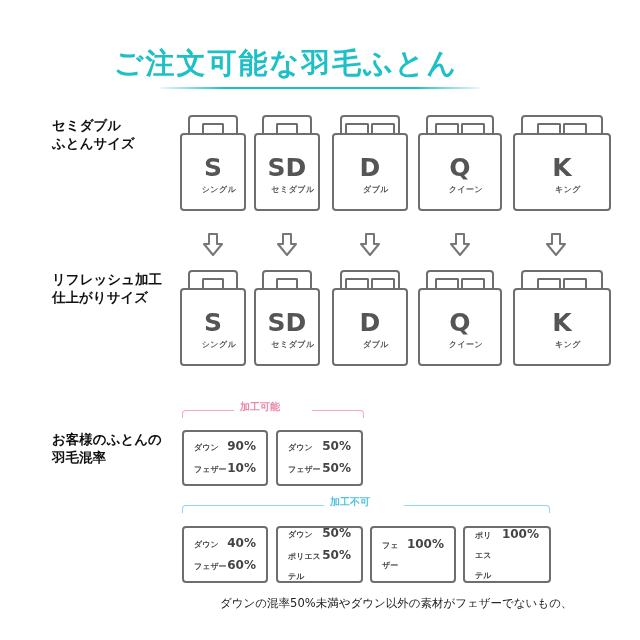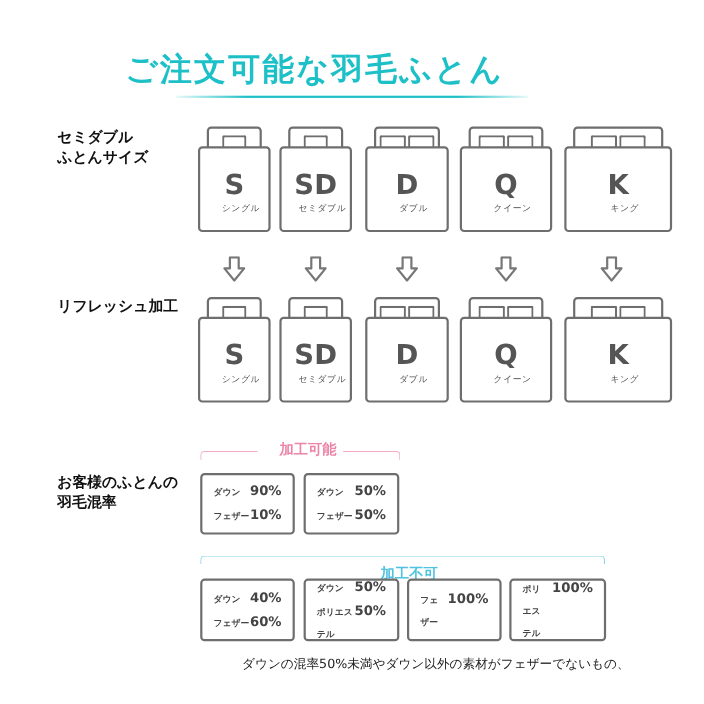--- a/index.html
+++ b/index.html
@@ -28,26 +28,26 @@
   .futon .pillow {
     position: absolute; top: 8px; height: 14px; border: 2px solid #6e6e6e; border-bottom: none;
     border-radius: 2px 2px 0 0; background: #fff;
   }
   .futon .body {
     position: absolute; left: 0; right: 0; top: 18px; bottom: 0;
     border: 2px solid #6e6e6e; border-radius: 4px; background: #fff;
     display: flex; flex-direction: column; align-items: center; justify-content: center;
   }
   .futon .size-code { font-size: 25px; font-weight: bold; color: #555; line-height: 26px; margin-top: 6px; }
-  .futon .size-name { font-size: 8px; font-weight: normal; color: #555; margin-top: 3px; letter-spacing: 0.5px; margin-left: 12px; }
+  .futon .size-name { font-size: 8px; font-weight: bold; color: #555; margin-top: 3px; letter-spacing: 0.5px; margin-left: 12px; }
 
   .arrow { position: absolute; width: 22px; height: 24px; }
 
   .bracket-label {
-    position: absolute; font-size: 13px; font-weight: bold; text-align: right; background: #fff; padding: 0 6px;
+    position: absolute; font-size: 10px; font-weight: bold; text-align: left; background: #fff; padding: 0 6px;
   }
   .bracket {
     position: absolute; height: 8px; border: 1.5px solid; border-bottom: none; border-radius: 4px 4px 0 0;
   }
 
   .mix-box {
     position: absolute; border: 2px solid #6e6e6e; border-radius: 4px; background: #fff;
     display: flex; flex-direction: column; justify-content: center; padding: 0 10px;
   }
   .mix-line { display: flex; justify-content: space-between; align-items: baseline; line-height: 20px; }
@@ -63,20 +63,21 @@
 
 <div class="title">ご注文可能な羽毛ふとん</div>
 <div class="title-line"></div>
 
 <div class="row-label" style="top:116px;">
   <div>セミダブル</div>
   <div>ふとんサイズ</div>
 </div>
 <div class="row-label" style="top:270px;">
   <div>リフレッシュ加工</div>
+  <div>仕上がりサイズ</div>
 </div>
 
 <div class="futon" style="left:180px; top:115px; width:66px; height:96px;">
   <div class="cover"></div>
   <div class="pillow" style="left:22px; width:22px;"></div>
   <div class="body">
     <div class="size-code">S</div>
     <div class="size-name">シングル</div>
   </div>
 </div>
@@ -202,21 +203,21 @@
   <div class="mix-line">
       <span class="mat">フェザー</span>
       <span class="pct">50%</span>
     </div>
 </div>
 
 <div class="note" style="left:380px; top:439px;">
 </div>
 
 <div class="bracket" style="left:182px; top:505px; width:368px; border-color:#8fd6ea;"></div>
-<div class="bracket-label" style="left:324px; top:495px; width:80px; color:#4fc3e0;margin-top:17px;">加工不可</div>
+<div class="bracket-label" style="left:324px; top:495px; width:80px; color:#4fc3e0;">加工不可</div>
 
 <div class="mix-box" style="left:182px; top:526px; width:86px; height:57px;">
   <div class="mix-line">
       <span class="mat">ダウン</span>
       <span class="pct">40%</span>
     </div>
   <div class="mix-line">
       <span class="mat">フェザー</span>
       <span class="pct">60%</span>
     </div>

